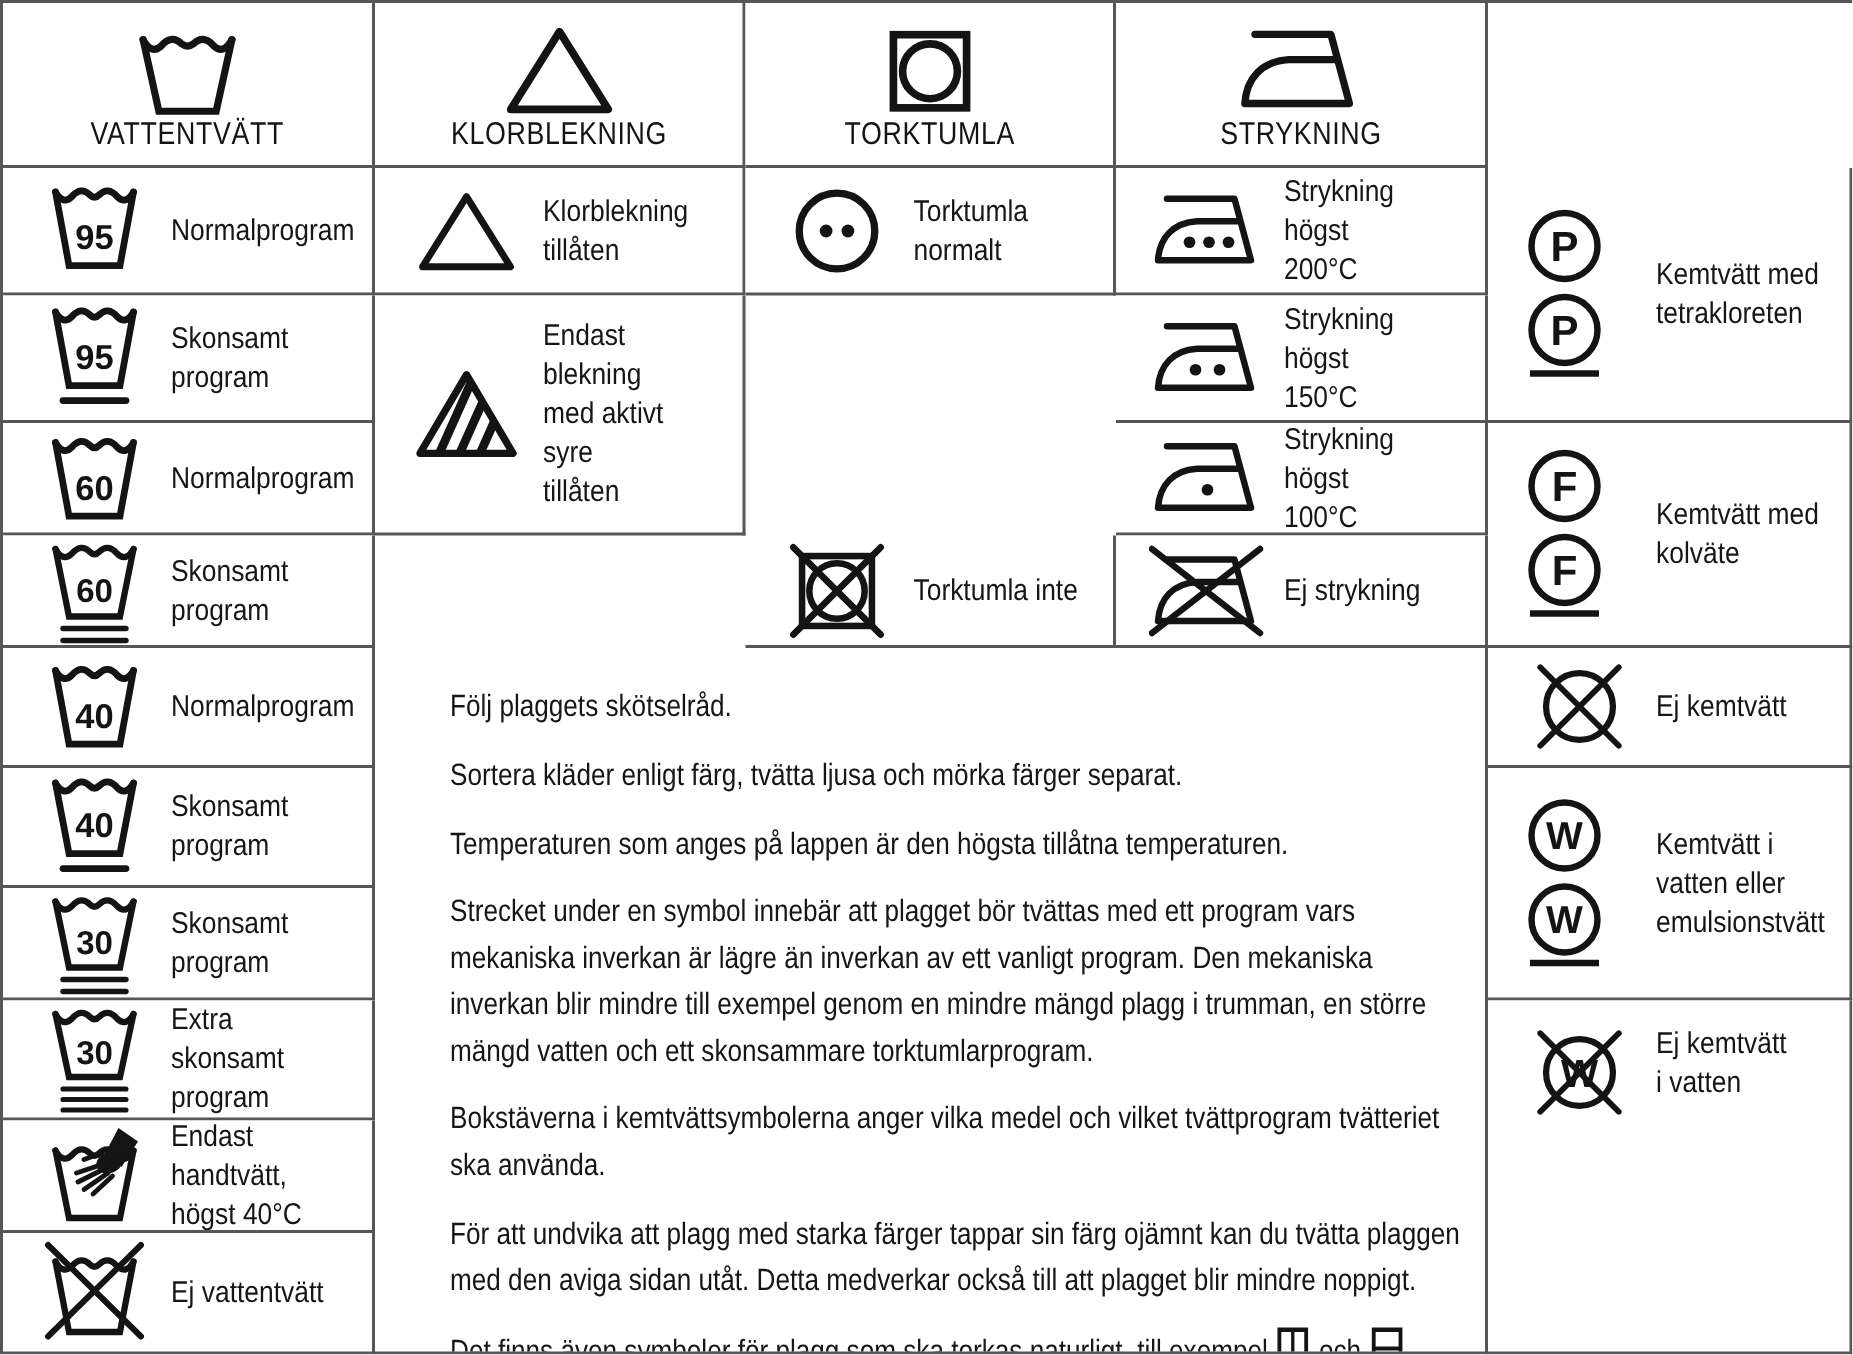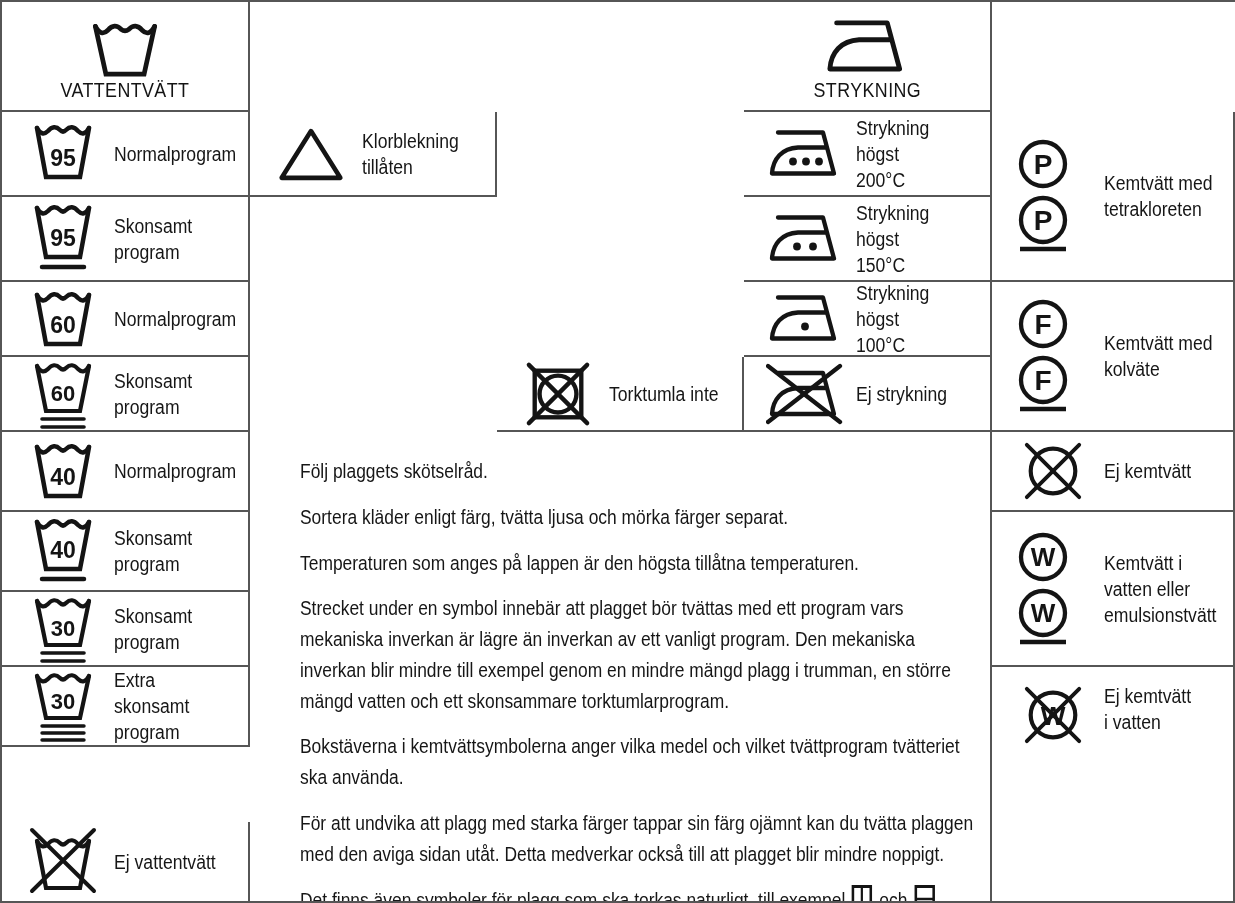--- a/index.html
+++ b/index.html
@@ -45,20 +45,33 @@
 <div class="sheet">
 <div class="grid">
 
   <div class="cell head" style="grid-area:1/1/2/2">
     <svg width="82" height="66" viewBox="0 0 78 66" fill="none" stroke="#141414" stroke-width="5" stroke-linecap="round">
       <path d="M8,12 Q14,23 21,16 Q28,8 35,15 Q39,18 43,15 Q50,8 57,16 Q64,23 70,12"></path>
       <path d="M8,12 L19,62 L59,62 L70,12"></path>
     </svg>
     <div class="hlbl">VATTENTVÄTT</div>
   </div>
+  <div class="cell head" style="grid-area:1/2/2/3">
+    <svg width="76" height="64" viewBox="0 0 72 62" fill="none" stroke="#141414" stroke-width="5" stroke-linejoin="round">
+      <path d="M36,6 L68,57 L4,57 Z"></path>
+    </svg>
+    <div class="hlbl">KLORBLEKNING</div>
+  </div>
+  <div class="cell head" style="grid-area:1/3/2/4">
+    <svg width="70" height="64" viewBox="0 0 68 62" fill="none" stroke="#141414" stroke-width="5">
+      <rect x="10" y="8" width="48" height="48"></rect>
+      <circle cx="34" cy="32" r="18"></circle>
+    </svg>
+    <div class="hlbl">TORKTUMLA</div>
+  </div>
   <div class="cell head" style="grid-area:1/4/2/5">
     <svg width="92" height="66" viewBox="0 0 78 56" fill="none" stroke="#141414" stroke-width="4.3" stroke-linejoin="round" stroke-linecap="round">
       <path d="M12,7 L57,7 L68,48 L6,48 C7,33 16,23 32,22 L60,22"></path>
     </svg>
     <div class="hlbl">STRYKNING</div>
   </div>
 
   <div class="cell" style="grid-area:2/1/3/2">
         <div class="srow">
     <div class="sym-slot">
@@ -166,20 +179,39 @@
       <line x1="13" y1="58" x2="55" y2="58" stroke-width="3.4"></line>
       <line x1="13" y1="65" x2="55" y2="65" stroke-width="3.4"></line>
       <line x1="13" y1="72" x2="55" y2="72" stroke-width="3.4"></line>
     </svg>
           </div>
     <div class="lbl">Extra skonsamt
 program</div>
   </div>
       </div>
 
+  <div class="cell" style="grid-area:10/1/11/2">
+        <div class="srow">
+    <div class="sym-slot">
+            <svg width="68" height="68" viewBox="0 0 68 68" fill="none" stroke="#141414" stroke-width="4.2" stroke-linecap="round">
+      <path d="M8,17 Q13,26 19,20 Q25,13 31,19 Q34,22 37,19 Q43,13 49,20 Q55,26 60,17"></path>
+      <path d="M8,17 L17,62 L51,62 L60,17"></path>
+      <path d="M50,2 L63,11 L52,28 L41,19 Z" fill="#141414" stroke="none"></path>
+      <ellipse cx="44" cy="25" rx="9" ry="7" fill="#141414" stroke="none" transform="rotate(-22 44 25)"></ellipse>
+      <line x1="40" y1="26" x2="22" y2="32" stroke-width="3.2"></line>
+      <line x1="41" y1="29" x2="23" y2="38" stroke-width="3.2"></line>
+      <line x1="43" y1="32" x2="27" y2="43" stroke-width="3.2"></line>
+      <line x1="46" y1="34" x2="33" y2="46" stroke-width="3.2"></line>
+      <line x1="38" y1="19" x2="27" y2="23" stroke-width="3.2"></line>
+    </svg>
+          </div>
+    <div class="lbl">Endast handtvätt,
+högst 40°C</div>
+  </div>
+      </div>
 
   <div class="cell" style="grid-area:11/1/12/2">
         <div class="srow">
     <div class="sym-slot">
             <svg width="68" height="70" viewBox="0 0 68 70" fill="none" stroke="#141414" stroke-width="4.2" stroke-linecap="round">
       <path d="M8,14 Q13,23 19,17 Q25,10 31,16 Q34,19 37,16 Q43,10 49,17 Q55,23 60,14"></path>
       <path d="M8,14 L17,61 L51,61 L60,14"></path>
       <line x1="3" y1="3" x2="65" y2="64" stroke-width="4"></line>
       <line x1="65" y1="3" x2="3" y2="64" stroke-width="4"></line>
     </svg>
@@ -192,22 +224,56 @@
         <div class="srow">
     <div class="sym-slot">
             <svg width="66" height="58" viewBox="0 0 72 62" fill="none" stroke="#141414" stroke-width="5" stroke-linejoin="round">
       <path d="M36,6 L68,57 L4,57 Z"></path>
     </svg>
           </div>
     <div class="lbl" style="width:190px">Klorblekning tillåten</div>
   </div>
       </div>
 
-
-
+  <div class="cell" style="grid-area:3/2/5/3">
+        <div class="srow">
+    <div class="sym-slot">
+            <svg width="70" height="64" viewBox="0 0 72 66" fill="none" stroke="#141414" stroke-width="5" stroke-linejoin="round">
+      <defs>
+                <clipPath id="triclip">
+                  <path d="M36,10 L66,60 L6,60 Z"></path>
+                </clipPath>
+              </defs>
+      <g clip-path="url(#triclip)">
+        <line x1="12" y1="72" x2="46" y2="-4" stroke-width="6"></line>
+        <line x1="26" y1="72" x2="60" y2="-4" stroke-width="6"></line>
+        <line x1="40" y1="72" x2="74" y2="-4" stroke-width="6"></line>
+      </g>
+      <path d="M36,6 L68,60 L4,60 Z"></path>
+    </svg>
+          </div>
+    <div class="lbl">Endast blekning
+med aktivt syre
+tillåten</div>
+  </div>
+      </div>
+
+
+  <div class="cell" style="grid-area:2/3/3/4">
+        <div class="srow">
+    <div class="sym-slot">
+            <svg width="62" height="62" viewBox="0 0 64 64" fill="none" stroke="#141414" stroke-width="5">
+      <circle cx="32" cy="32" r="26"></circle>
+      <circle cx="24.5" cy="32" r="4.4" fill="#141414" stroke="none"></circle>
+      <circle cx="39.5" cy="32" r="4.4" fill="#141414" stroke="none"></circle>
+    </svg>
+          </div>
+    <div class="lbl" style="width:180px">Torktumla normalt</div>
+  </div>
+      </div>
 
 
   <div class="cell" style="grid-area:5/3/6/4">
         <div class="srow">
     <div class="sym-slot">
             <svg width="66" height="66" viewBox="0 0 68 68" fill="none" stroke="#141414" stroke-width="4.5" stroke-linecap="round">
       <rect x="10" y="10" width="48" height="48"></rect>
       <circle cx="34" cy="34" r="19"></circle>
       <line x1="4" y1="4" x2="64" y2="64"></line>
       <line x1="64" y1="4" x2="4" y2="64"></line>

